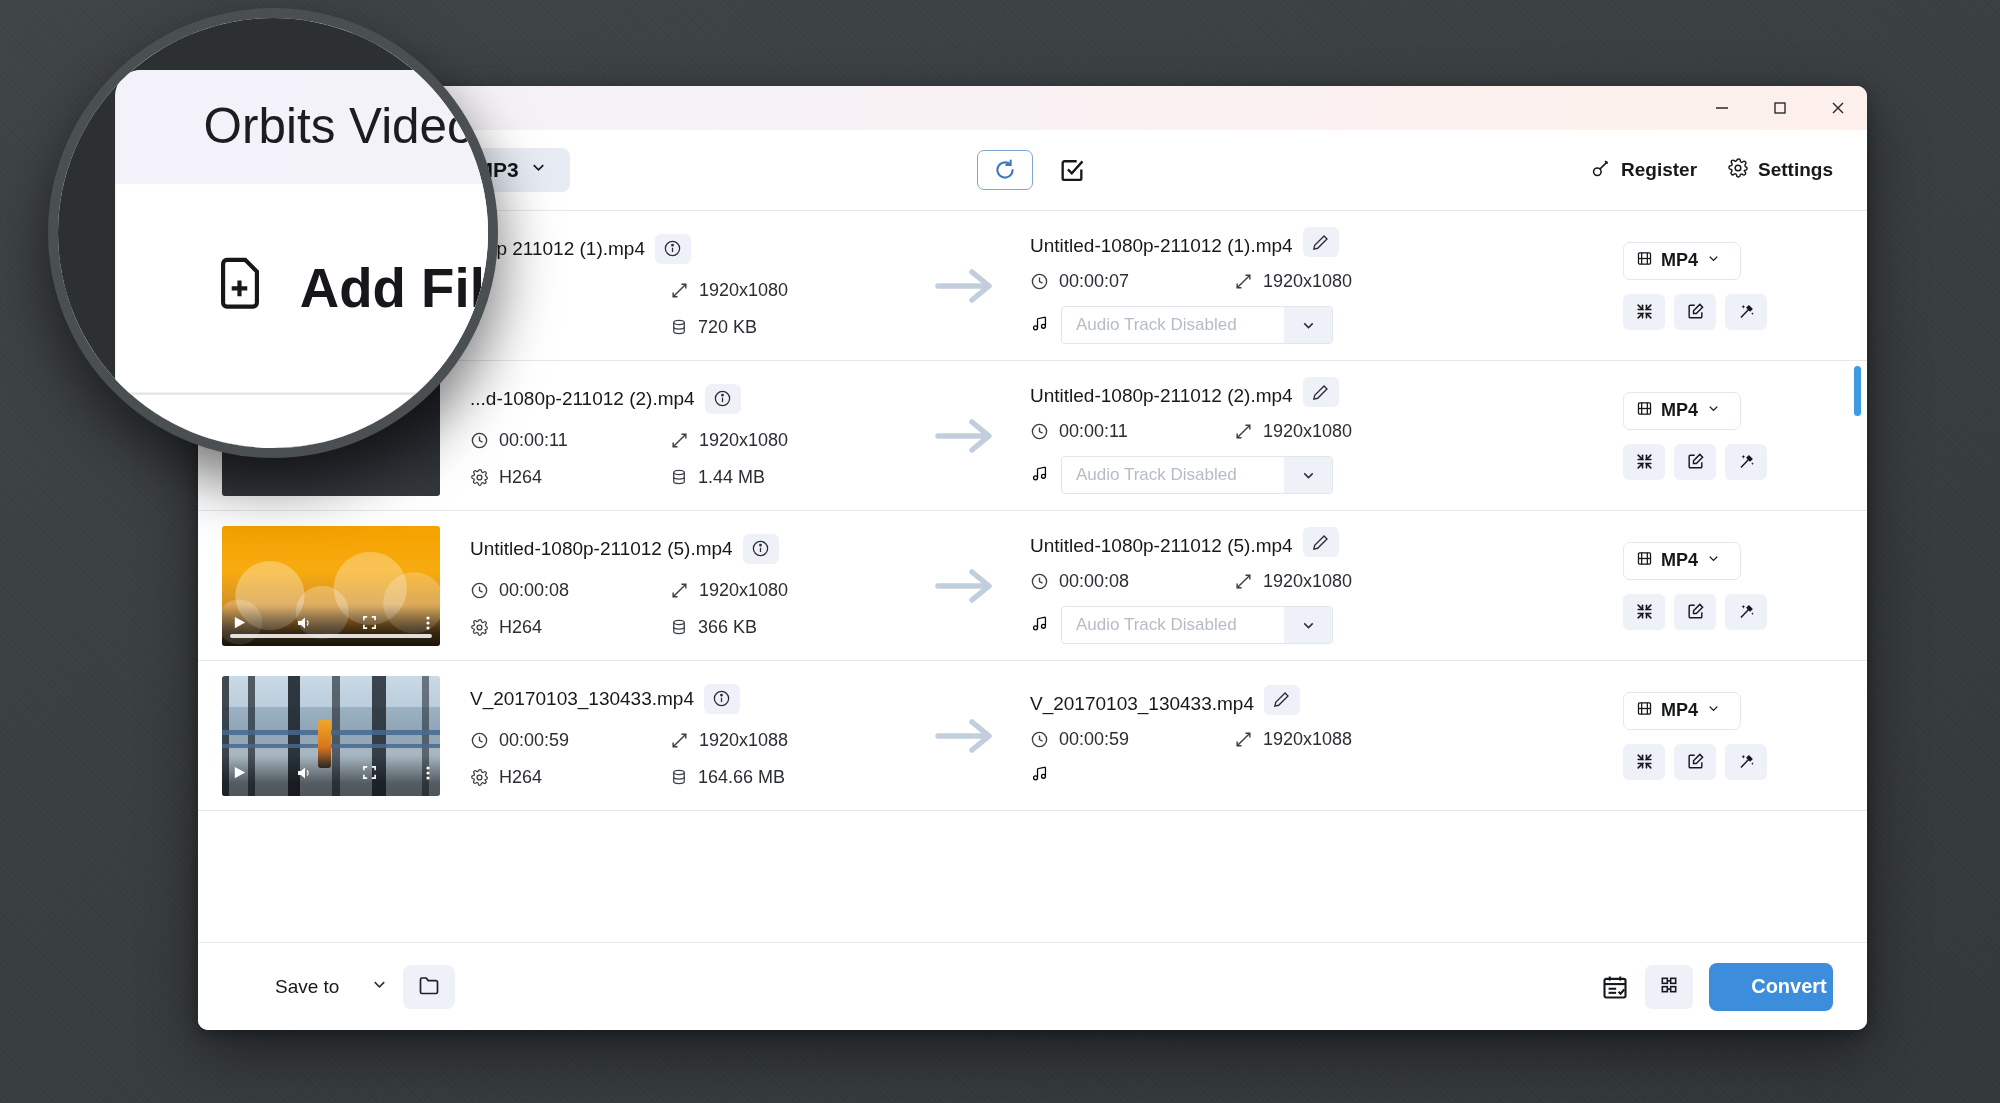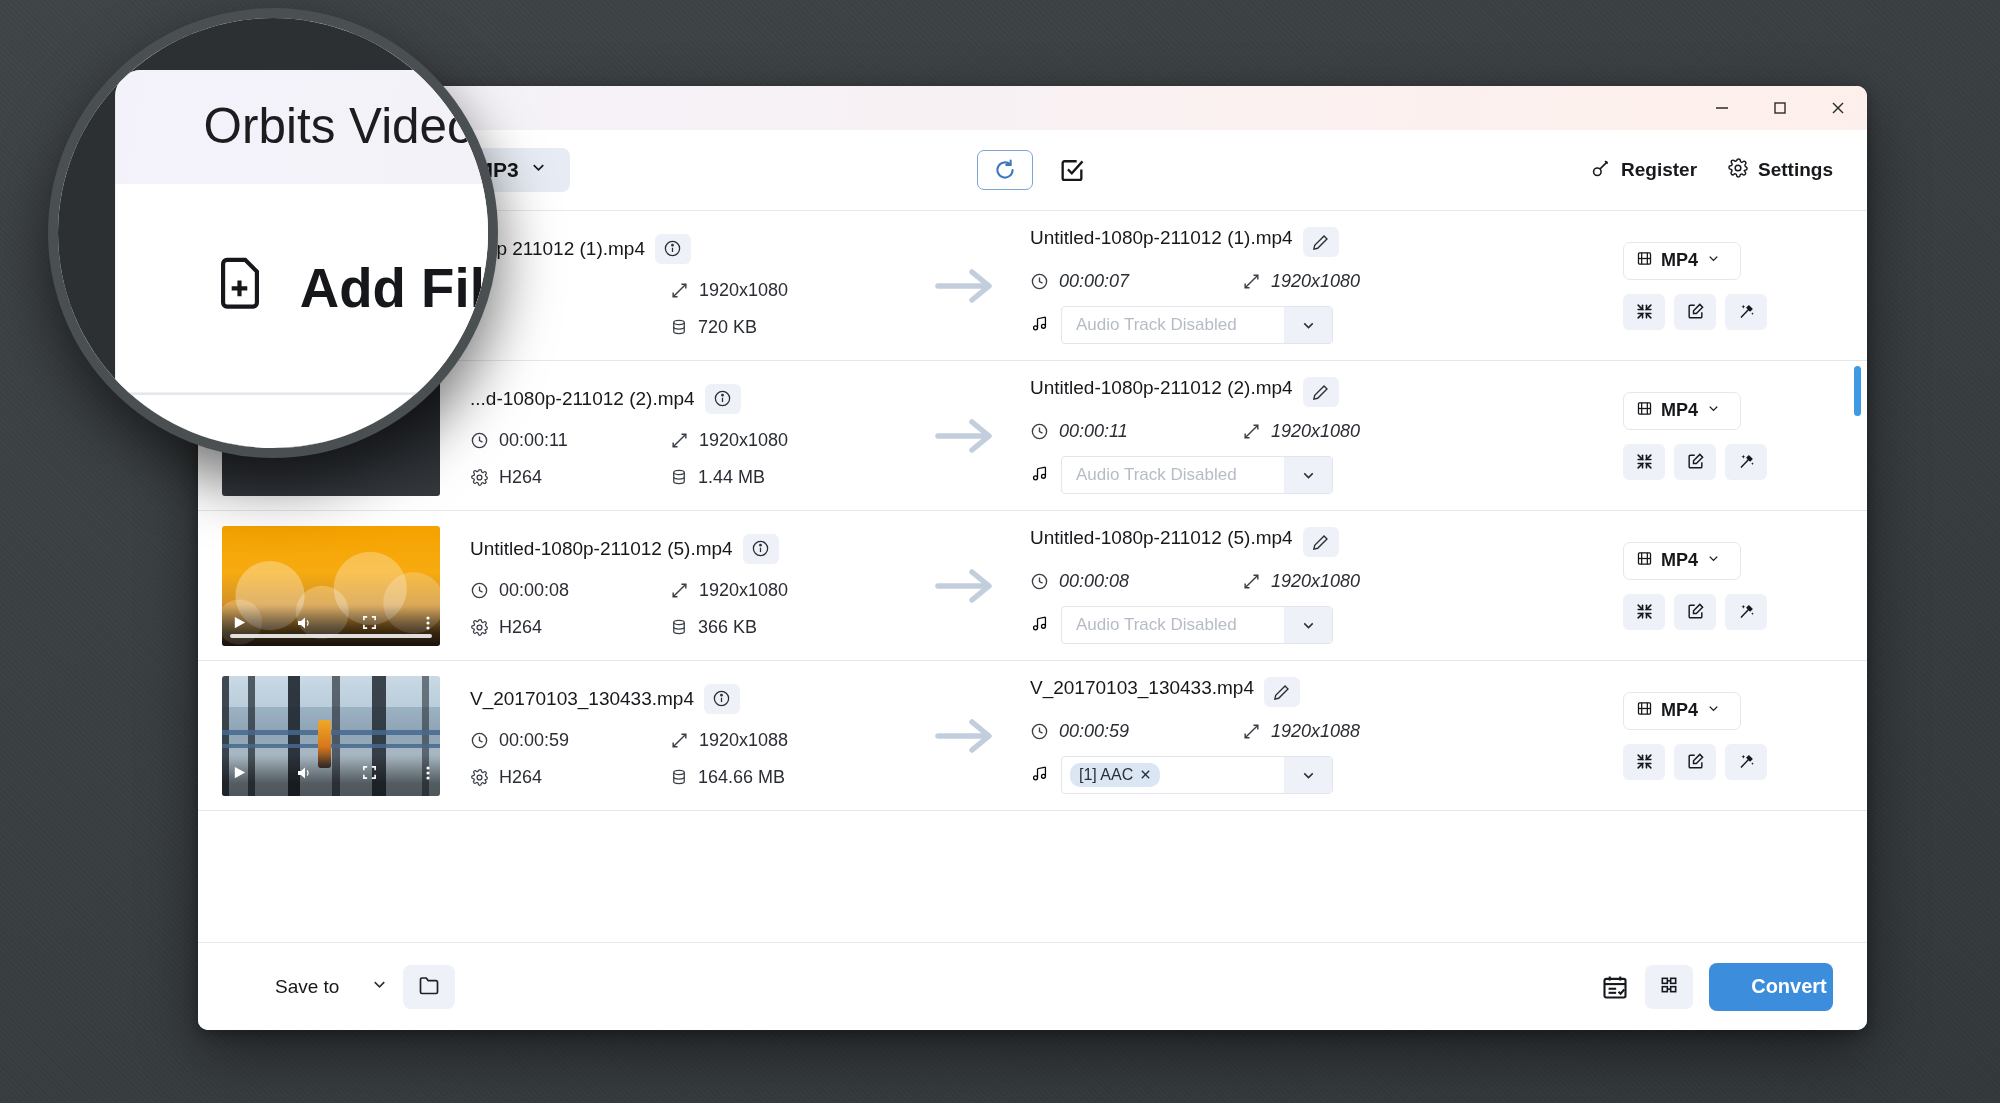--- a/index.html
+++ b/index.html
@@ -267,23 +267,23 @@
     flex: 0 0 110px;
     display: flex; align-items: center; justify-content: center;
     color: #c3cedd;
   }
 
   .dst-info {
     flex: 1 1 auto;
     display: flex; flex-direction: column; gap: 14px;
     padding-left: 10px;
   }
-  .dst-title-row { display: flex; align-items: flex-start; gap: 10px; }
+  .dst-title-row { display: flex; align-items: flex-end; gap: 10px; }
   .dst-name { font-size: 19px; color: #16181b; white-space: nowrap; }
-  .dst-meta { display: flex; align-items: flex-end; gap: 12px; font-style: italic; }
+  .dst-meta { display: flex; align-items: flex-end; gap: 4px; }
   .dst-meta .meta-item:first-child { width: 200px; }
   .audio-row { display: flex; align-items: center; gap: 12px; }
   .audio-select {
     width: 272px; height: 38px;
     border: 1px solid #e1e5ec;
     border-radius: 4px;
     display: flex; align-items: center;
     overflow: hidden;
     background: #fff;
   }
@@ -1148,38 +1148,20 @@
             </div>
           </div>
           <div class="audio-row">
             <span class="mi"><svg width="19" height="19" viewBox="0 0 24 24" fill="none" stroke="currentColor" stroke-width="1.6">
                   <circle cx="7" cy="17.5" r="2.5"></circle>
                   <circle cx="17" cy="15.5" r="2.5"></circle>
                   <line x1="9.5" y1="17.5" x2="9.5" y2="6"></line>
                   <line x1="19.5" y1="15.5" x2="19.5" y2="4"></line>
                   <line x1="9.5" y1="6" x2="19.5" y2="4"></line>
                 </svg></span>
-            <div class="audio-select">
-              <span class="val chip-mode">
-                <span class="aac-chip">
-                  <span>[1] AAC</span>
-                  <span>
-                    <svg width="11" height="11" viewBox="0 0 12 12" stroke="currentColor" stroke-width="1.5">
-                        <line x1="2" y1="2" x2="10" y2="10"></line>
-                        <line x1="10" y1="2" x2="2" y2="10"></line>
-                      </svg>
-                  </span>
-                </span>
-              </span>
-              <span class="cv">
-                  <svg width="17" height="17" viewBox="0 0 24 24" fill="none" stroke="currentColor" stroke-width="2.1">
-                    <polyline points="6 9 12 15 18 9"></polyline>
-                  </svg>
-                </span>
-            </div>
           </div>
         </div>
         <div class="row-actions">
           <div class="fmt-pill">
             <span><svg width="17" height="17" viewBox="0 0 24 24" fill="none" stroke="currentColor" stroke-width="1.8">
                   <rect x="3.5" y="4" width="17" height="16" rx="1.5"></rect>
                   <line x1="8" y1="4" x2="8" y2="20"></line>
                   <line x1="16" y1="4" x2="16" y2="20"></line>
                   <line x1="3.5" y1="12" x2="20.5" y2="12"></line>
                 </svg></span>

